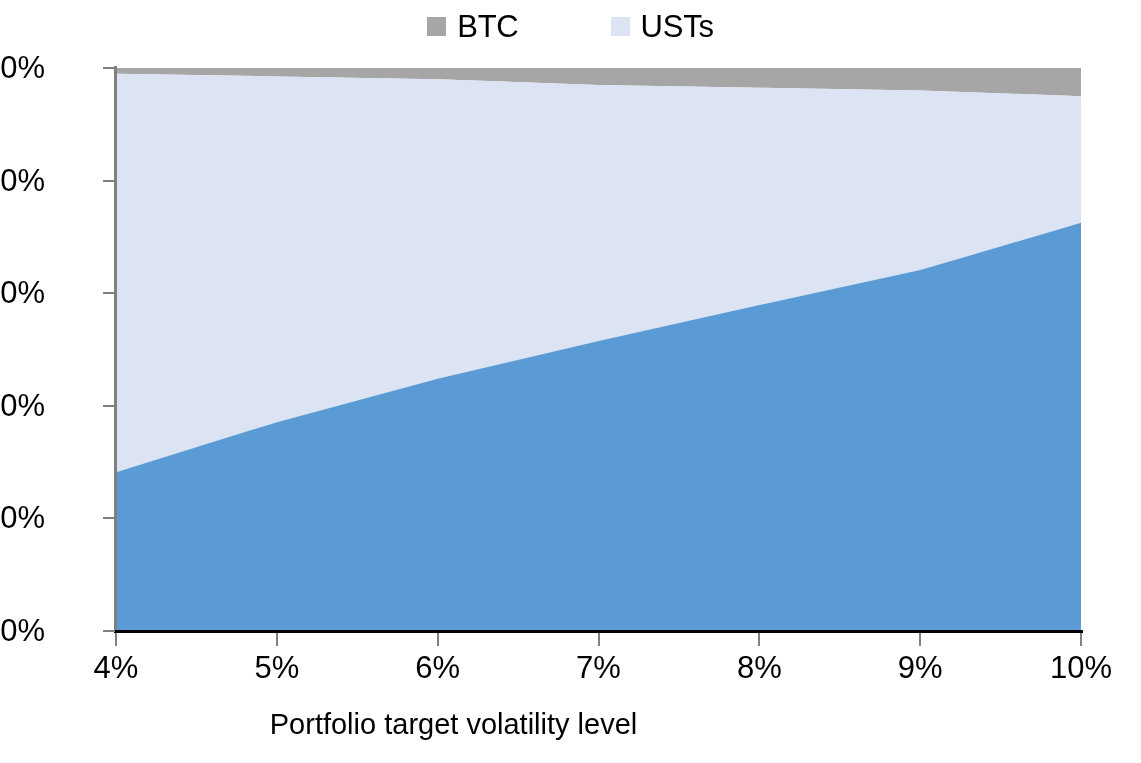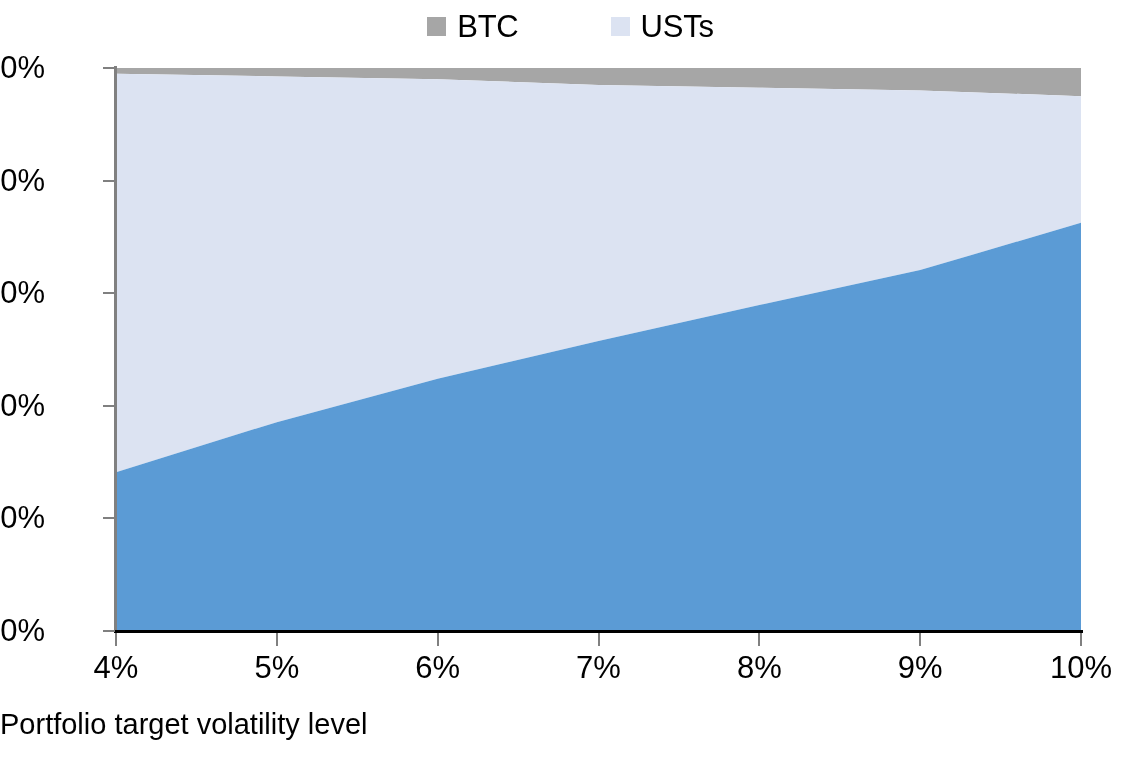--- a/index.html
+++ b/index.html
@@ -109,21 +109,21 @@
     font-size: 31px;
     line-height: 31px;
     white-space: nowrap;
     transform: translateX(-50%);
   }
   #x-axis-title {
     position: absolute;
     left: 0;
     top: 708px;
     width: 907px;
-    text-align: left;
+    text-align: center;
     font-size: 29px;
     line-height: 32px;
   }
 </style>
 </head>
 <body>
 
 <div id="chart-root">
 
   <div id="legend">

